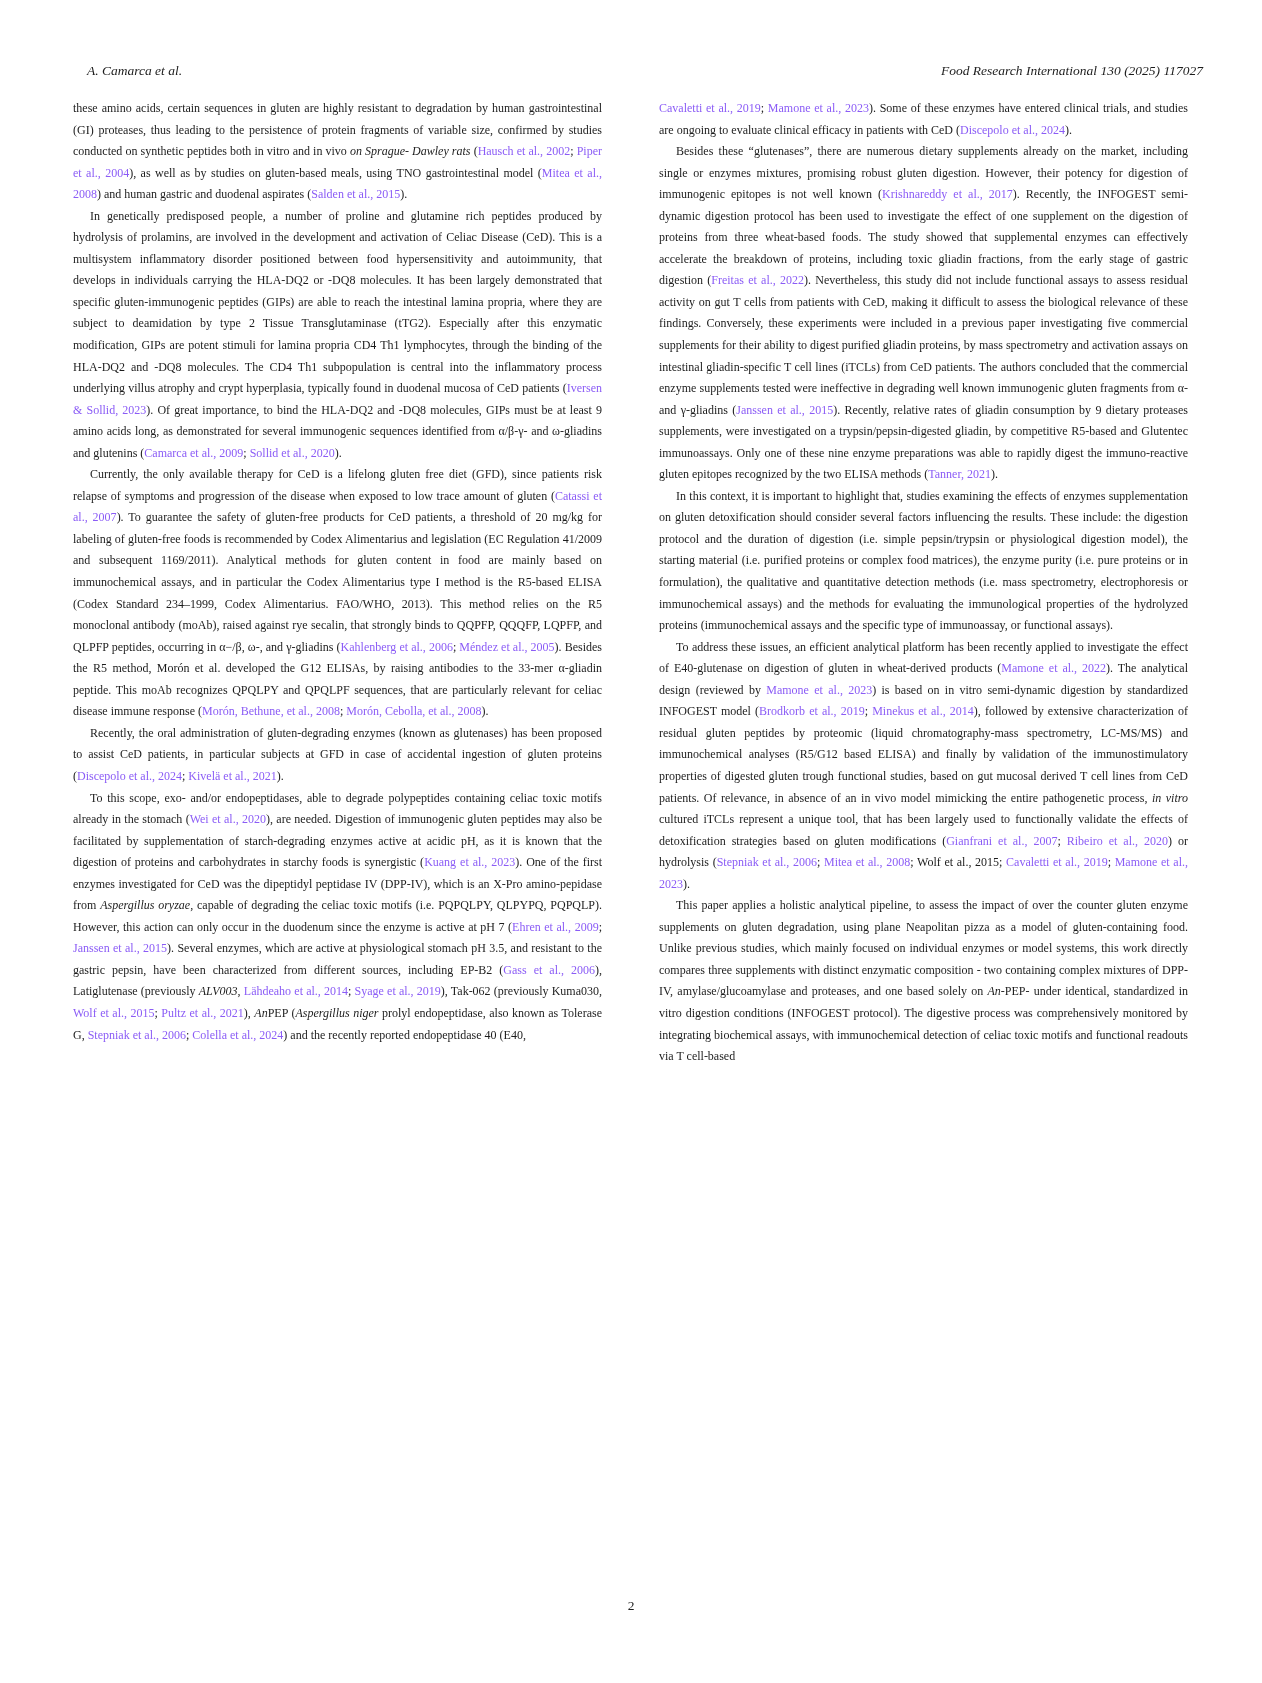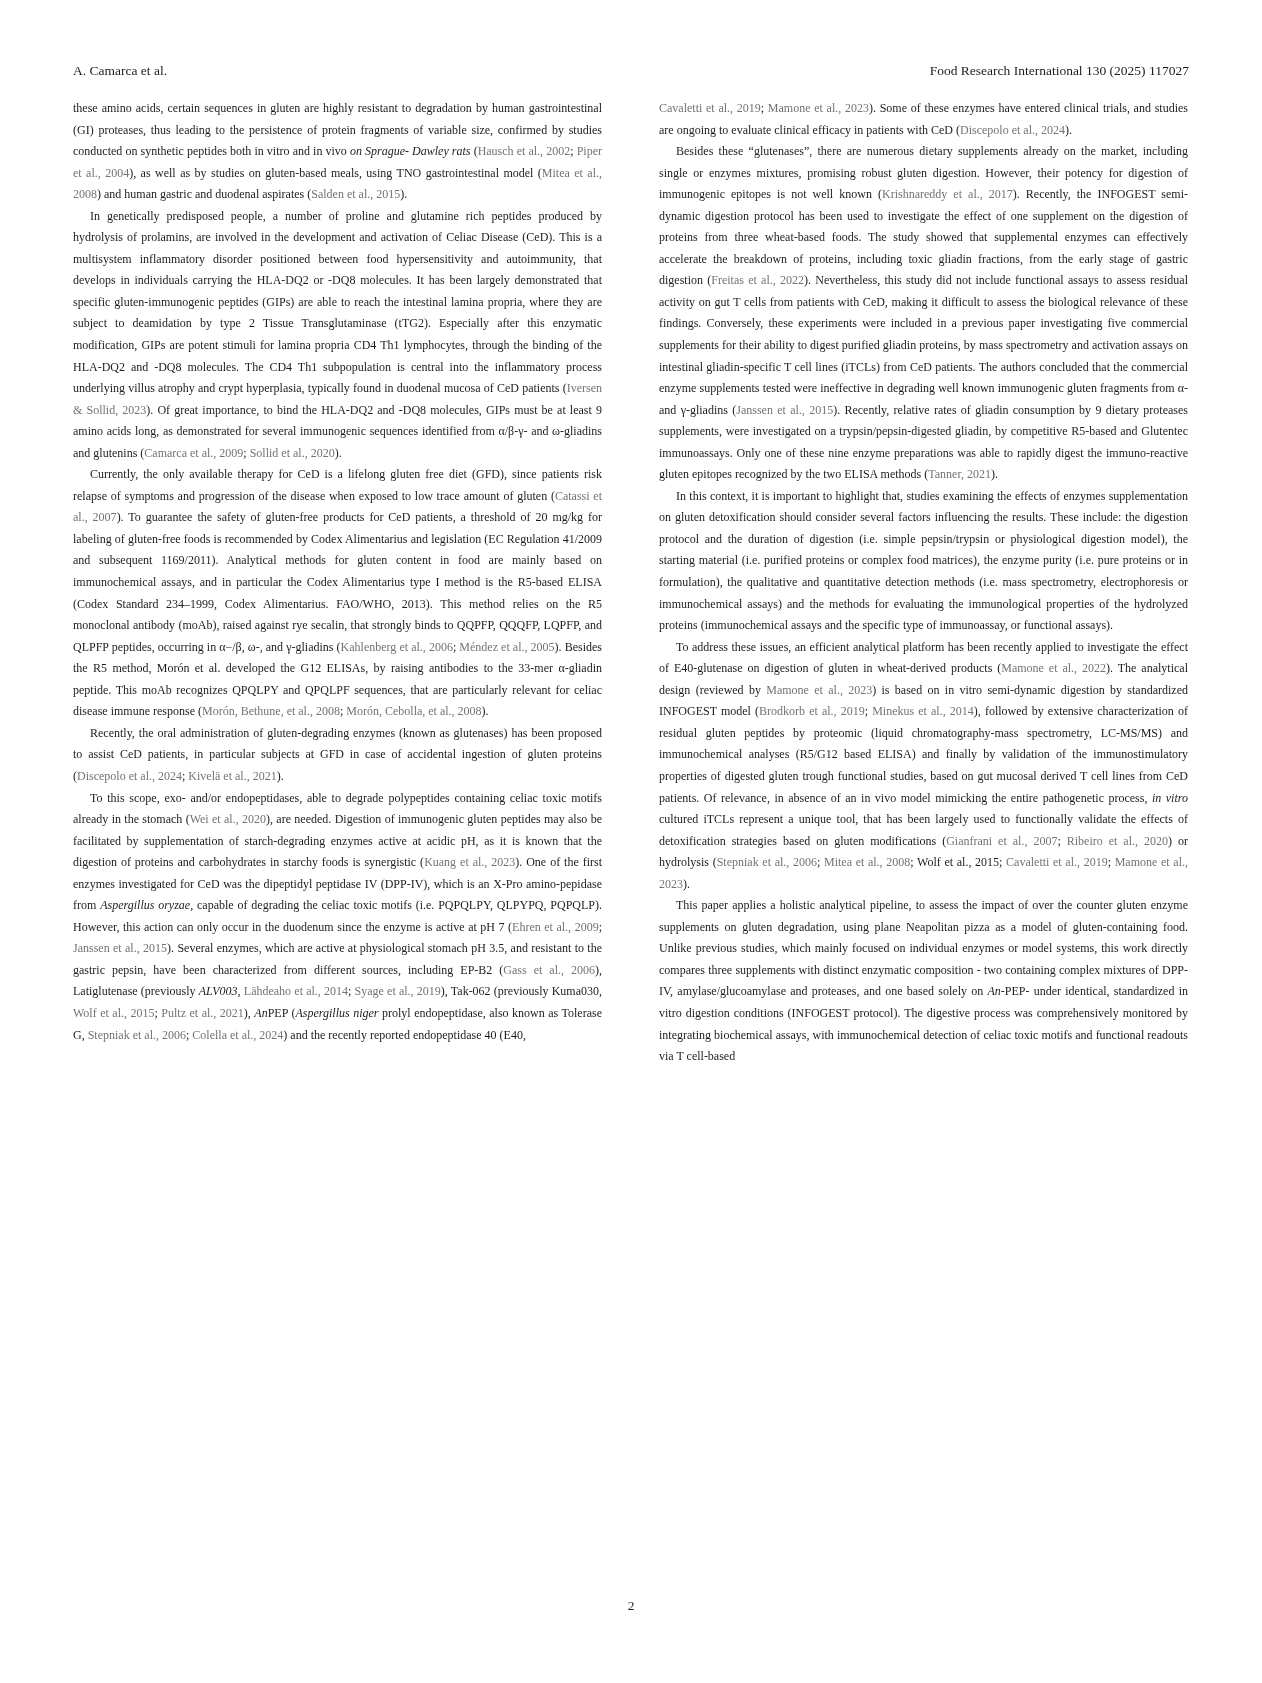--- a/index.html
+++ b/index.html
@@ -9,24 +9,25 @@
     width: 1262px;
     height: 1683px;
     background: #ffffff;
     font-family: "Liberation Serif", serif;
     color: #161616;
     overflow: hidden;
   }
   .header {
     position: absolute;
     top: 63px;
-    left: 73px;
+    left: 87px;
     width: 1116px;
     display: flex;
     justify-content: space-between;
+    font-style: italic;
     font-size: 13.5px;
     color: #1c1c1c;
   }
   .content {
     position: absolute;
     top: 98px;
     left: 73px;
     display: flex;
     gap: 57px;
   }
@@ -34,21 +35,21 @@
     width: 529px;
     text-align: justify;
     font-size: 12px;
     line-height: 21.55px;
     color: #1c1c1c;
     hyphens: none;
   }
   .col p.para { margin: 0; padding: 0; }
   .col p.indent { text-indent: 17px; }
   a.ref {
-    color: #737373;
+    color: #8b5cf6;
     text-decoration: none;
     cursor: pointer;
     font-family: Liberation Serif, serif;
   }
   .footer {
     position: absolute;
     top: 1598px;
     left: 0;
     width: 1262px;
     text-align: center;

